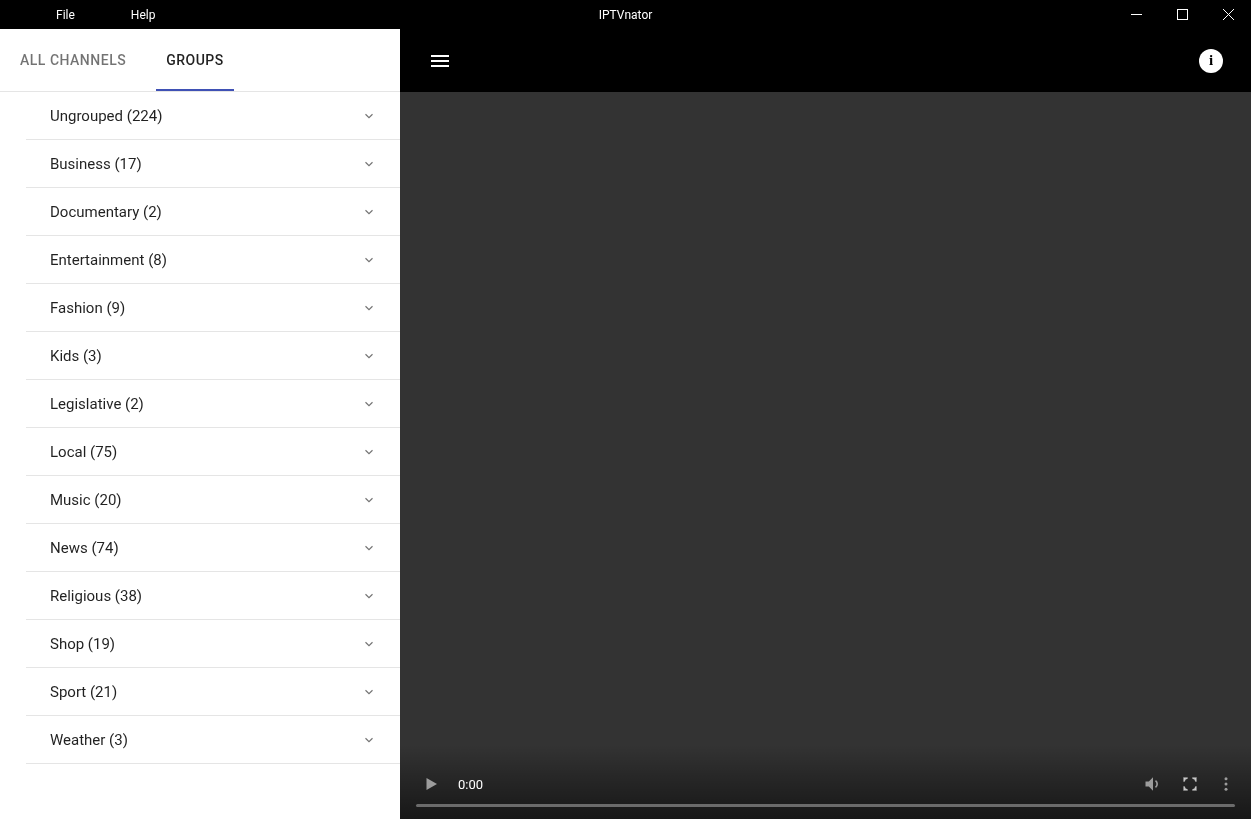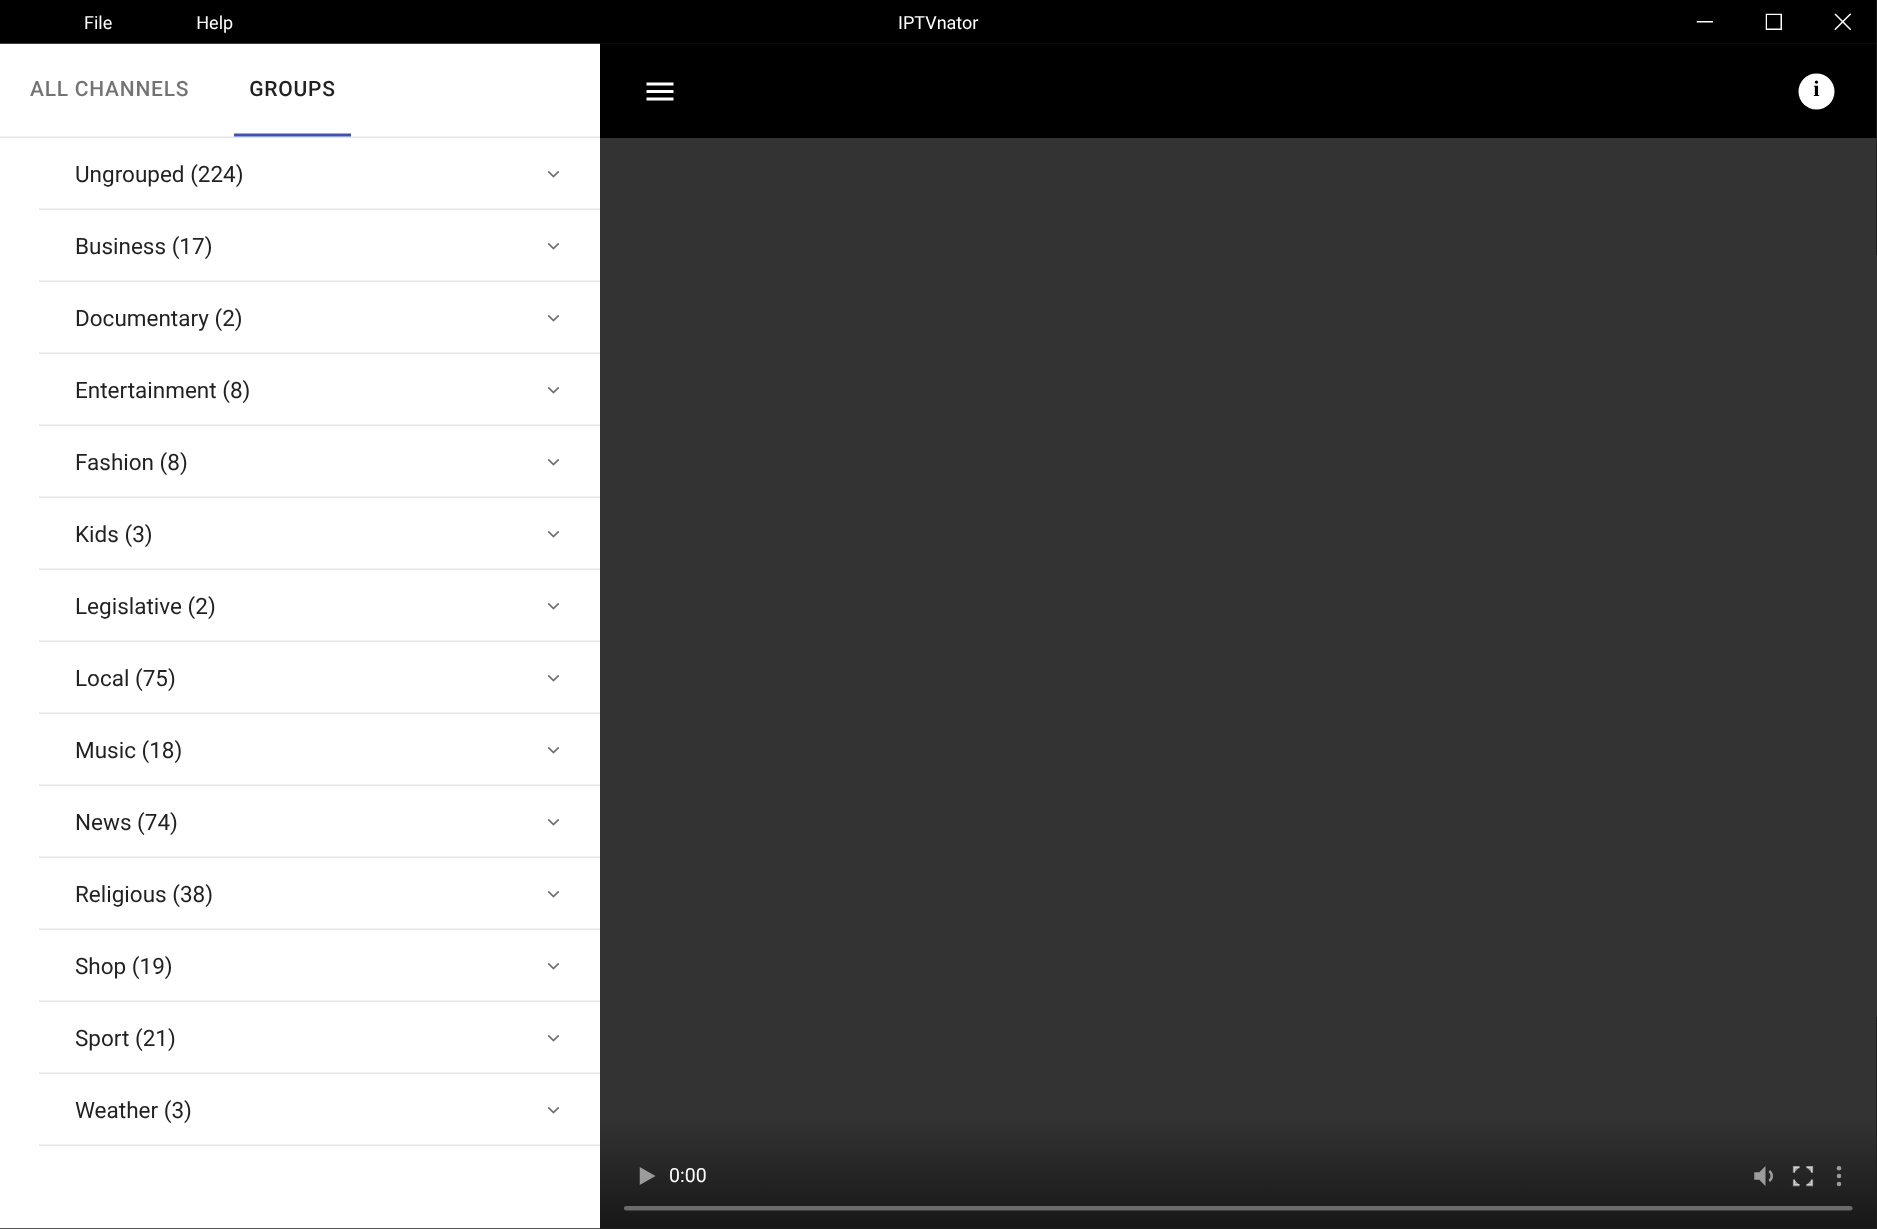--- a/index.html
+++ b/index.html
@@ -123,21 +123,21 @@
   .video-area { flex:1 1 auto; position:relative; background:#333333; }
   
   .controls {
     position:absolute; left:0; right:0; bottom:0;
     height:74px;
     background: linear-gradient(to top, rgba(0,0,0,0.55), rgba(0,0,0,0.0));
     display:flex; flex-direction:column; justify-content:flex-end;
     padding: 0 16px 12px 16px;
   }
   .controls-row {
-    display:flex; align-items:center; gap:6px;
+    display:flex; align-items:center; gap:18px;
     color:#fff; font-size:13px;
   }
   .controls-row .spacer { flex:1 1 auto; }
   .ctrl { color: rgba(255,255,255,0.55); cursor:pointer; display:flex; align-items:center; }
   .ctrl.play { padding-left: 6px; }
   .ctrl svg { fill: currentColor; }
   .ctrl.menu-dots svg circle { fill: currentColor; }
   .progress {
     margin-top:10px;
     height:3px; background: rgba(255,255,255,0.35);
@@ -207,21 +207,21 @@
         </div>
         <div class="group-row">
           <span>Entertainment (8)</span>
           <span class="chev">
             <svg width="14" height="14" viewBox="0 0 24 24" fill="none" stroke-width="2">
               <polyline points="6 9 12 15 18 9"></polyline>
             </svg>
           </span>
         </div>
         <div class="group-row">
-          <span>Fashion (8)</span>
+          <span>Fashion (9)</span>
           <span class="chev">
             <svg width="14" height="14" viewBox="0 0 24 24" fill="none" stroke-width="2">
               <polyline points="6 9 12 15 18 9"></polyline>
             </svg>
           </span>
         </div>
         <div class="group-row">
           <span>Kids (3)</span>
           <span class="chev">
             <svg width="14" height="14" viewBox="0 0 24 24" fill="none" stroke-width="2">
@@ -239,21 +239,21 @@
         </div>
         <div class="group-row">
           <span>Local (75)</span>
           <span class="chev">
             <svg width="14" height="14" viewBox="0 0 24 24" fill="none" stroke-width="2">
               <polyline points="6 9 12 15 18 9"></polyline>
             </svg>
           </span>
         </div>
         <div class="group-row">
-          <span>Music (18)</span>
+          <span>Music (20)</span>
           <span class="chev">
             <svg width="14" height="14" viewBox="0 0 24 24" fill="none" stroke-width="2">
               <polyline points="6 9 12 15 18 9"></polyline>
             </svg>
           </span>
         </div>
         <div class="group-row">
           <span>News (74)</span>
           <span class="chev">
             <svg width="14" height="14" viewBox="0 0 24 24" fill="none" stroke-width="2">

